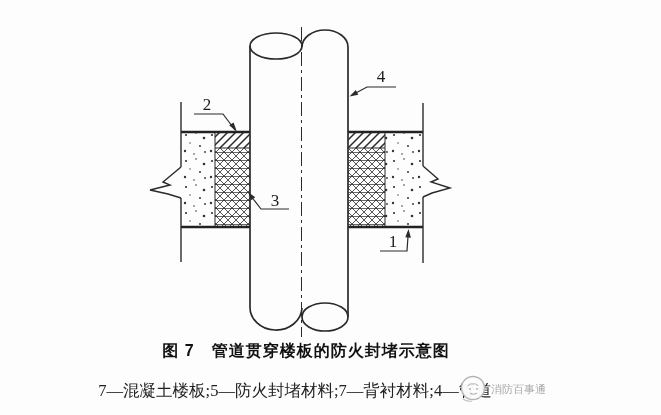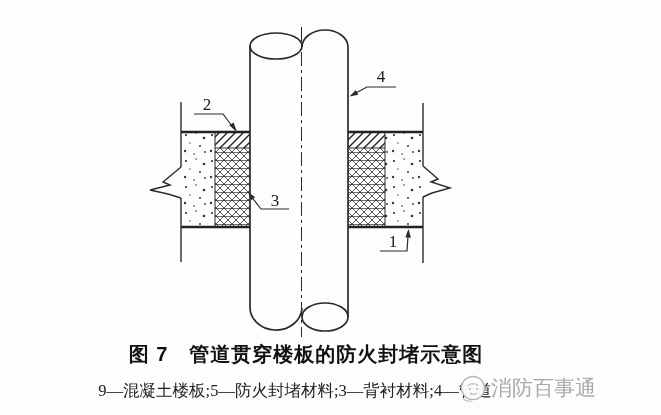--- a/index.html
+++ b/index.html
@@ -14,37 +14,37 @@
     overflow: hidden;
     background: #fdfdfd;
     color: #1a1a1a;
   }
   svg.diagram { position: absolute; left: 0; top: 0; display: block; }
   .caption {
     position: absolute; left: 0; top: 341px; width: 612px;
     text-align: center;
     font-family: "Liberation Sans", sans-serif;
     font-weight: bold;
-    font-size: 20px;
+    font-size: 16px;
     letter-spacing: 1px;
     color: #111;
     white-space: nowrap;
   }
   .legend {
     position: absolute; left: 0; top: 380px; width: 590px;
     text-align: center;
     font-size: 16.5px;
     color: #222;
     white-space: nowrap;
   }
   .watermark {
     position: absolute; left: 459px; top: 374px;
-    display: flex; align-items: flex-start;
+    display: flex; align-items: center;
     color: #a9a9a9;
-    font-size: 21px;
+    font-size: 11px;
     white-space: nowrap;
     z-index: 5;
   }
   .watermark .wm-text { margin-left: 3px; }
 </style>
 </head>
 <body>
 
 <div class="page">
 
@@ -129,21 +129,21 @@
 
     <g>
       <text x="393" y="247" text-anchor="middle" font-size="17" fill="#1a1a1a" font-family="Liberation Serif, serif">1</text>
       <path d="M380,251 L407,251 L408.3,232" stroke="#2a2a2a" stroke-width="1.2" fill="none"></path>
       <polygon points="408.5,229 410.9,237.7 405.3,237.3" fill="#2a2a2a"></polygon>
     </g>
   </svg>
 
   <div class="caption">图 7　管道贯穿楼板的防火封堵示意图</div>
 
-  <div class="legend"><span>9—混凝土楼板;</span><span>5—防火封堵材料;</span><span>3—背衬材料;</span><span>4—管道</span></div>
+  <div class="legend"><span>7—混凝土楼板;</span><span>5—防火封堵材料;</span><span>7—背衬材料;</span><span>4—管道</span></div>
 
   <div class="watermark">
     <svg width="29" height="30" viewBox="0 0 29 30">
       <circle cx="14" cy="14" r="11.5" fill="#fdfdfd" fill-opacity="0.95" stroke="#b5b5b5" stroke-width="1.4"></circle>
       <path d="M9,12 q2,-3 5,-2 q3,-1 5,2" fill="none" stroke="#b5b5b5" stroke-width="1.2"></path>
       <circle cx="11" cy="15" r="1" fill="#b5b5b5"></circle>
       <circle cx="18" cy="15" r="1" fill="#b5b5b5"></circle>
       <path d="M11,19 q3.5,2.5 7,0" fill="none" stroke="#b5b5b5" stroke-width="1.2"></path>
       <path d="M4,25 q4,3 9,2" fill="none" stroke="#c0c0c0" stroke-width="1.2"></path>
     </svg>

